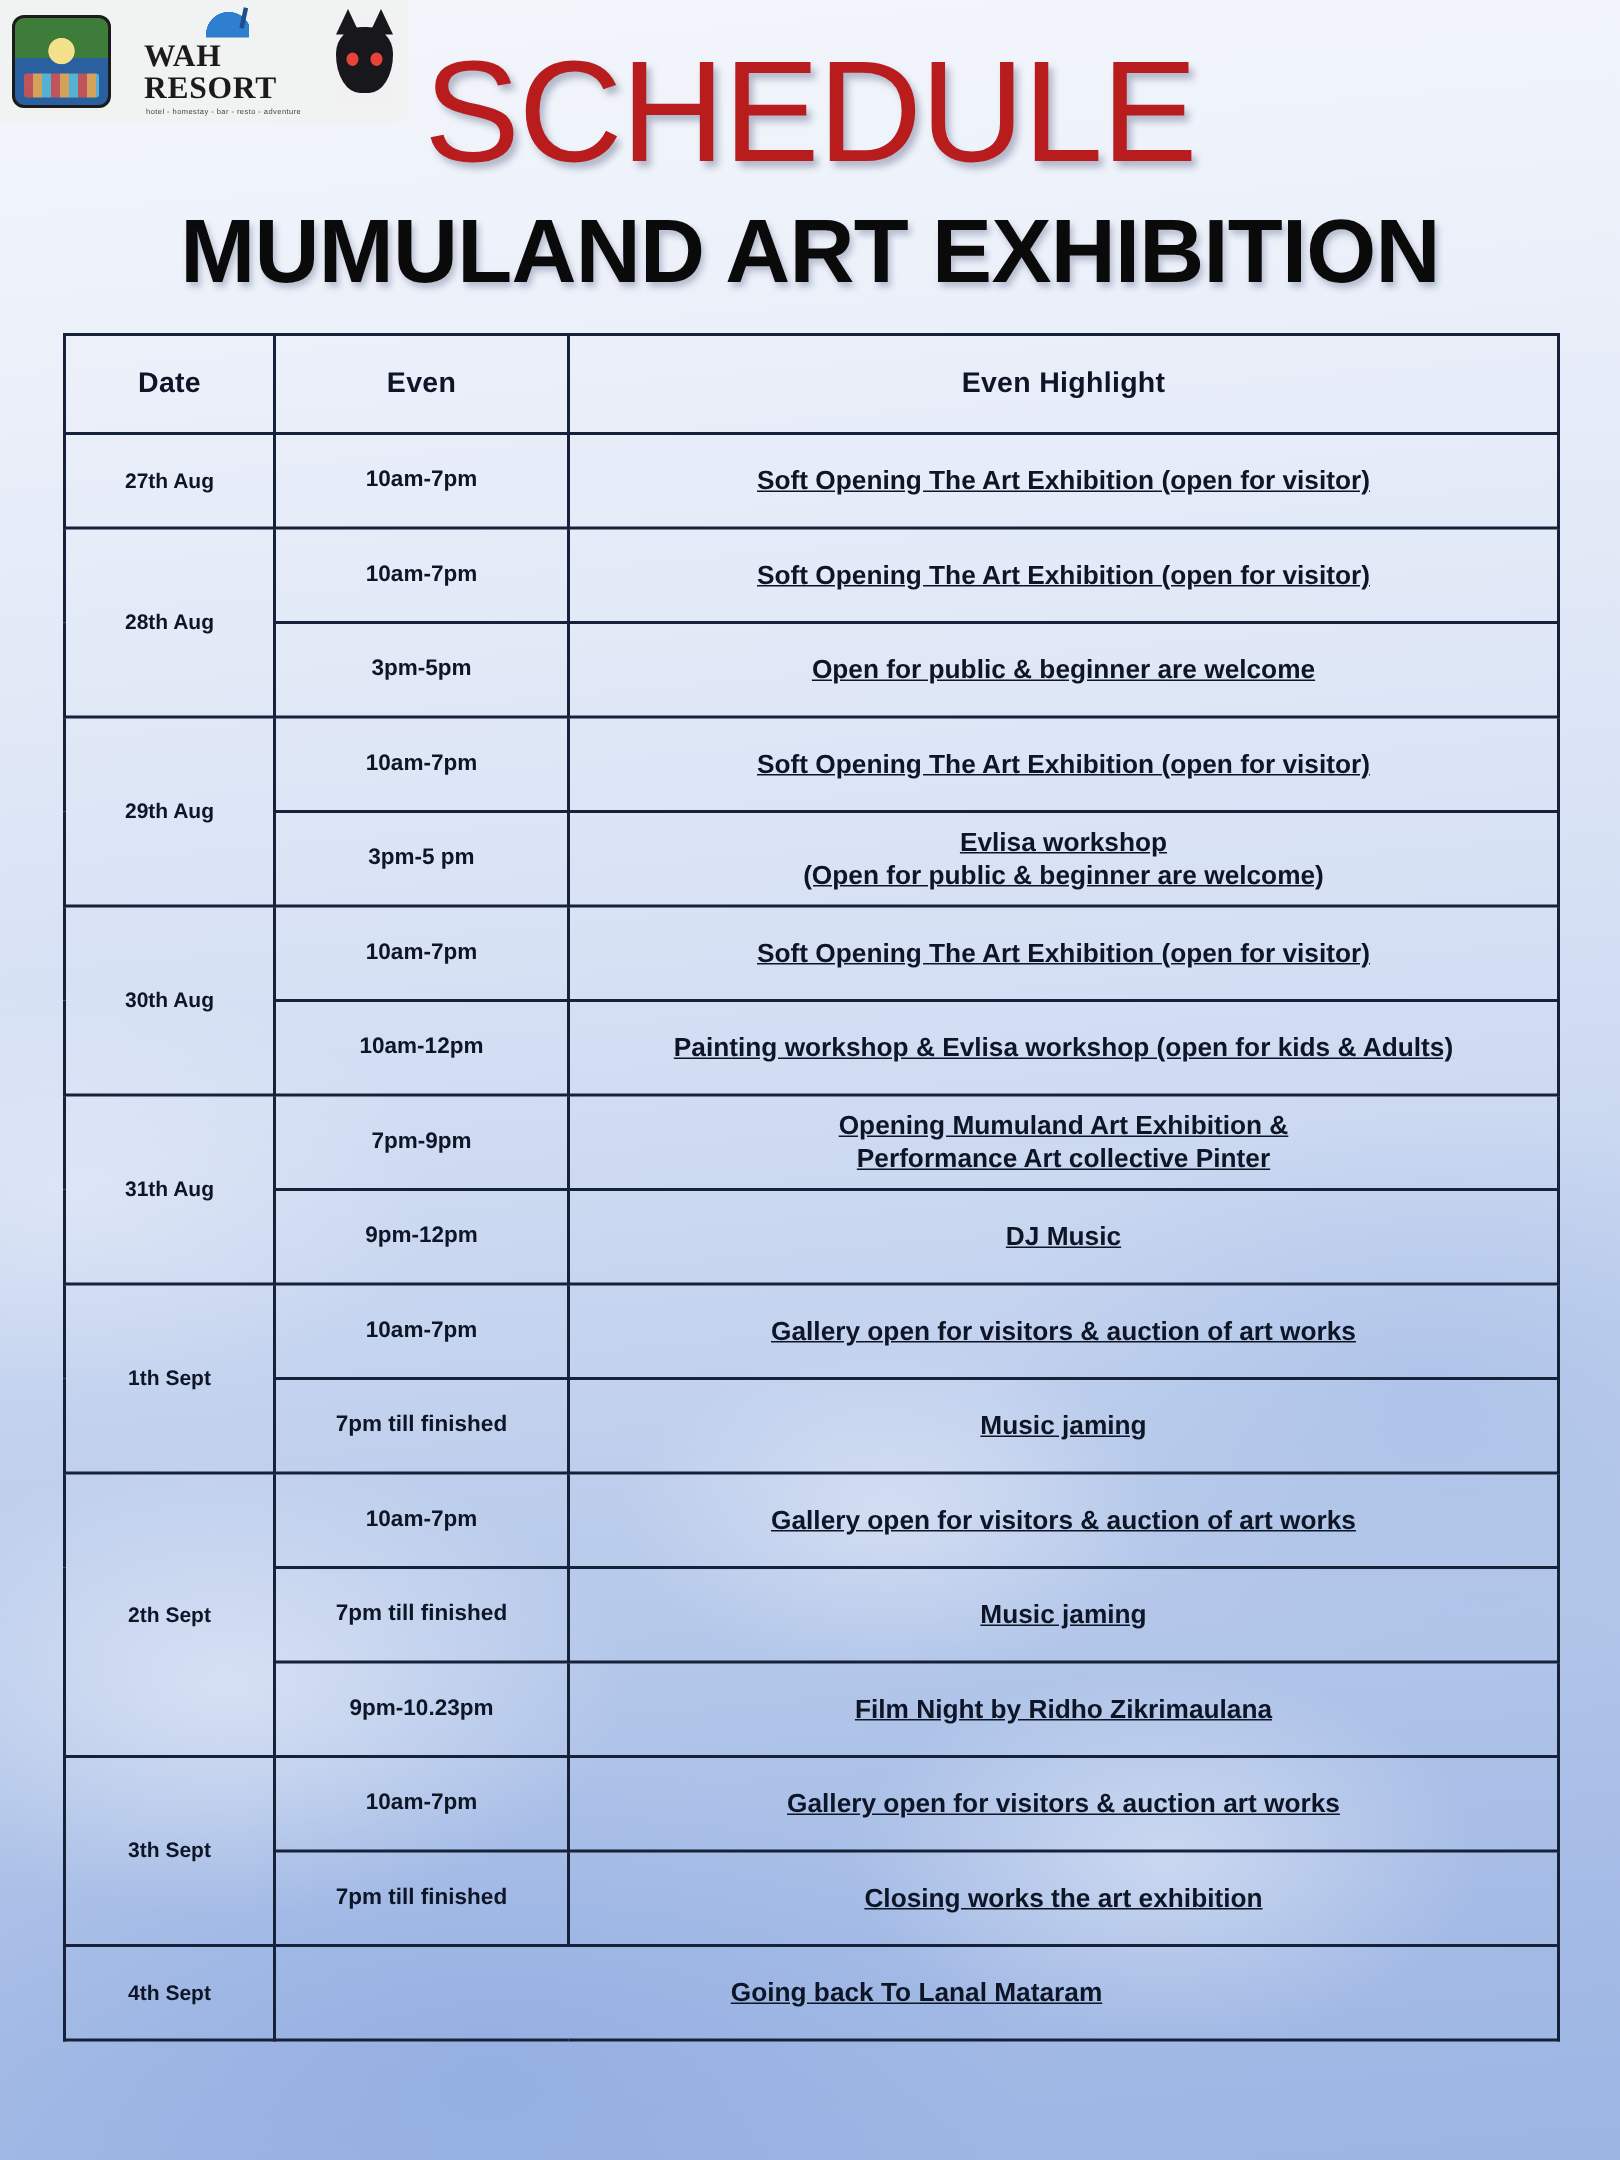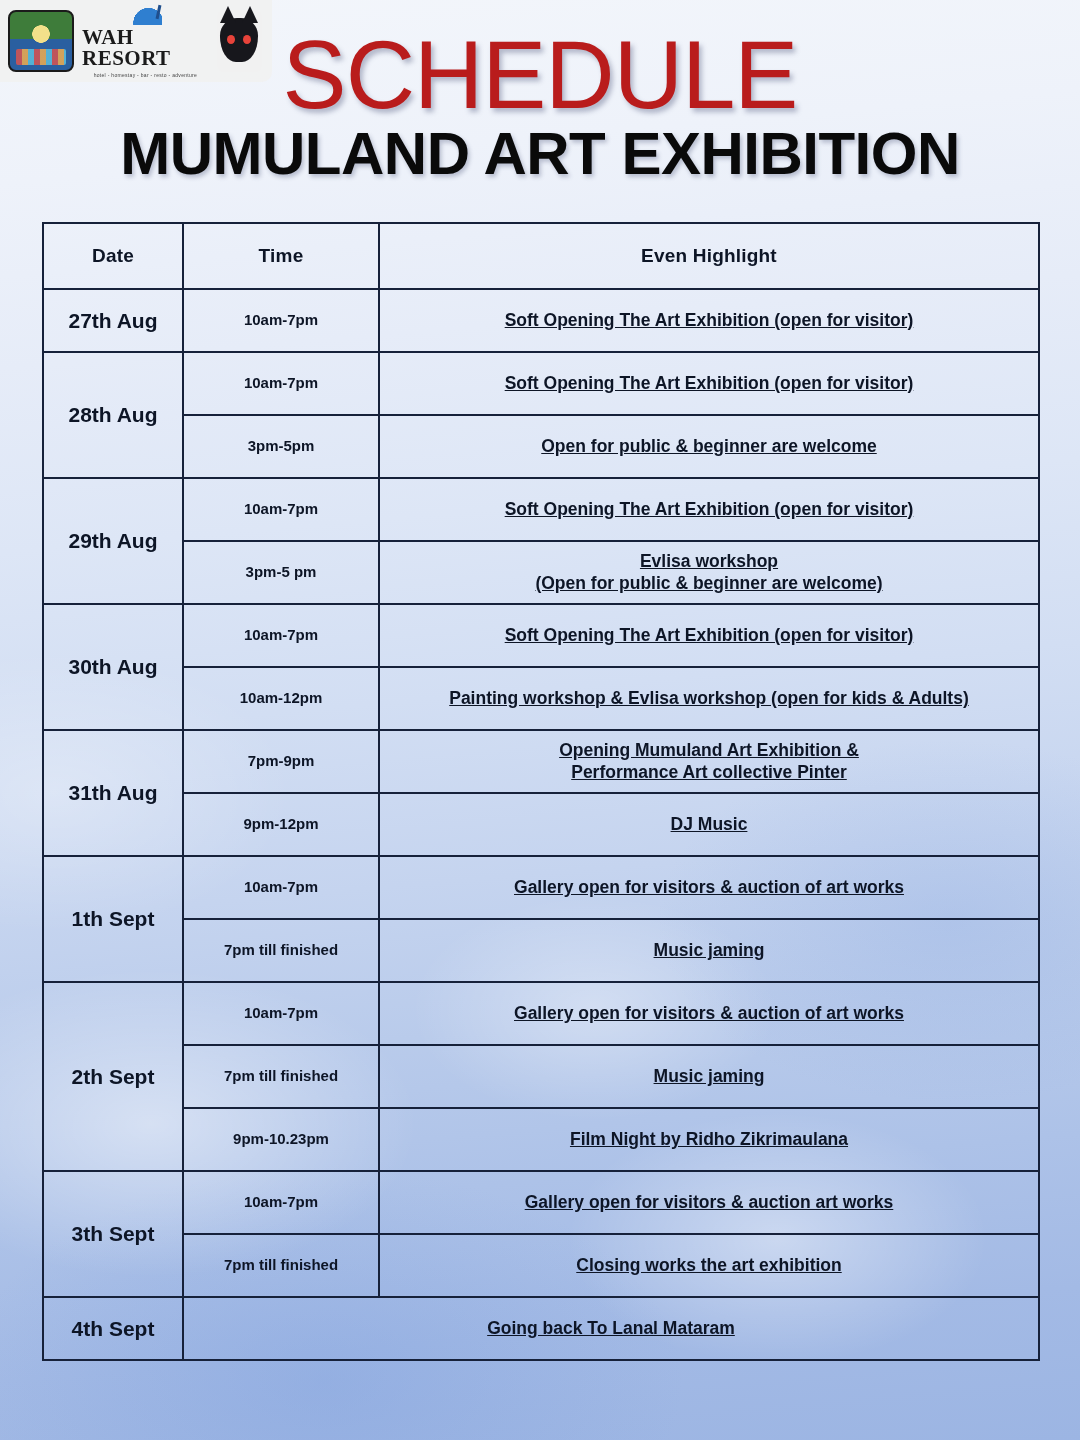--- a/index.html
+++ b/index.html
@@ -45,21 +45,21 @@
   .logo-bar {
     position: absolute;
     top: 0;
     left: 0;
     width: 272px;
     height: 82px;
     background: rgba(241,241,241,.92);
     border-bottom-right-radius: 10px;
     display: flex;
     align-items: center;
-    gap: 8px;
+    gap: 22px;
     padding: 6px 10px 6px 8px;
     z-index: 5;
   }
   .logo {
     display: flex;
     flex-direction: column;
     align-items: center;
     justify-content: center;
   }
   .logo-badge {
@@ -167,21 +167,21 @@
     line-height: .98;
     text-shadow: 3px 4px 5px rgba(60,70,110,.35);
   }
   .title-sub {
     font-family: "Liberation Sans", sans-serif;
     font-weight: bold;
     font-size: 60px;
     letter-spacing: -.5px;
     color: #0a0a0a;
     line-height: 1.05;
-    margin-top: 0;
+    margin-top: 14px;
     text-shadow: 2px 3px 4px rgba(60,70,110,.3);
   }
 
   
   .table-wrap {
     position: absolute;
     top: 222px;
     left: 42px;
     width: 996px;
     z-index: 3;
@@ -203,21 +203,21 @@
     font-weight: bold;
     padding: 8px 22px;
     line-height: 1.22;
   }
   thead th {
     font-size: 19px;
     height: 66px;
     letter-spacing: .2px;
   }
   td.date-cell {
-    font-size: 21px;
+    font-size: 14px;
   }
   td.time-cell {
     font-size: 15px;
   }
   td.high-cell {
     font-size: 17.5px;
     text-decoration: underline;
   }
   tbody tr { height: 63px; }
   .two-line { white-space: pre-line; }
@@ -252,21 +252,21 @@
 <div class="table-wrap">
   <table>
     <colgroup>
       <col class="c-date">
       <col class="c-time">
       <col class="c-high">
     </colgroup>
     <thead>
       <tr>
         <th>Date</th>
-        <th>Time</th>
+        <th>Even</th>
         <th>Even Highlight</th>
       </tr>
     </thead>
     <tbody id="tbody">
         <tr>
           <td class="date-cell">27th Aug</td>
           <td class="time-cell">10am-7pm</td>
           <td class="high-cell">Soft Opening The Art Exhibition (open for visitor)</td>
         </tr>
         <tr>

